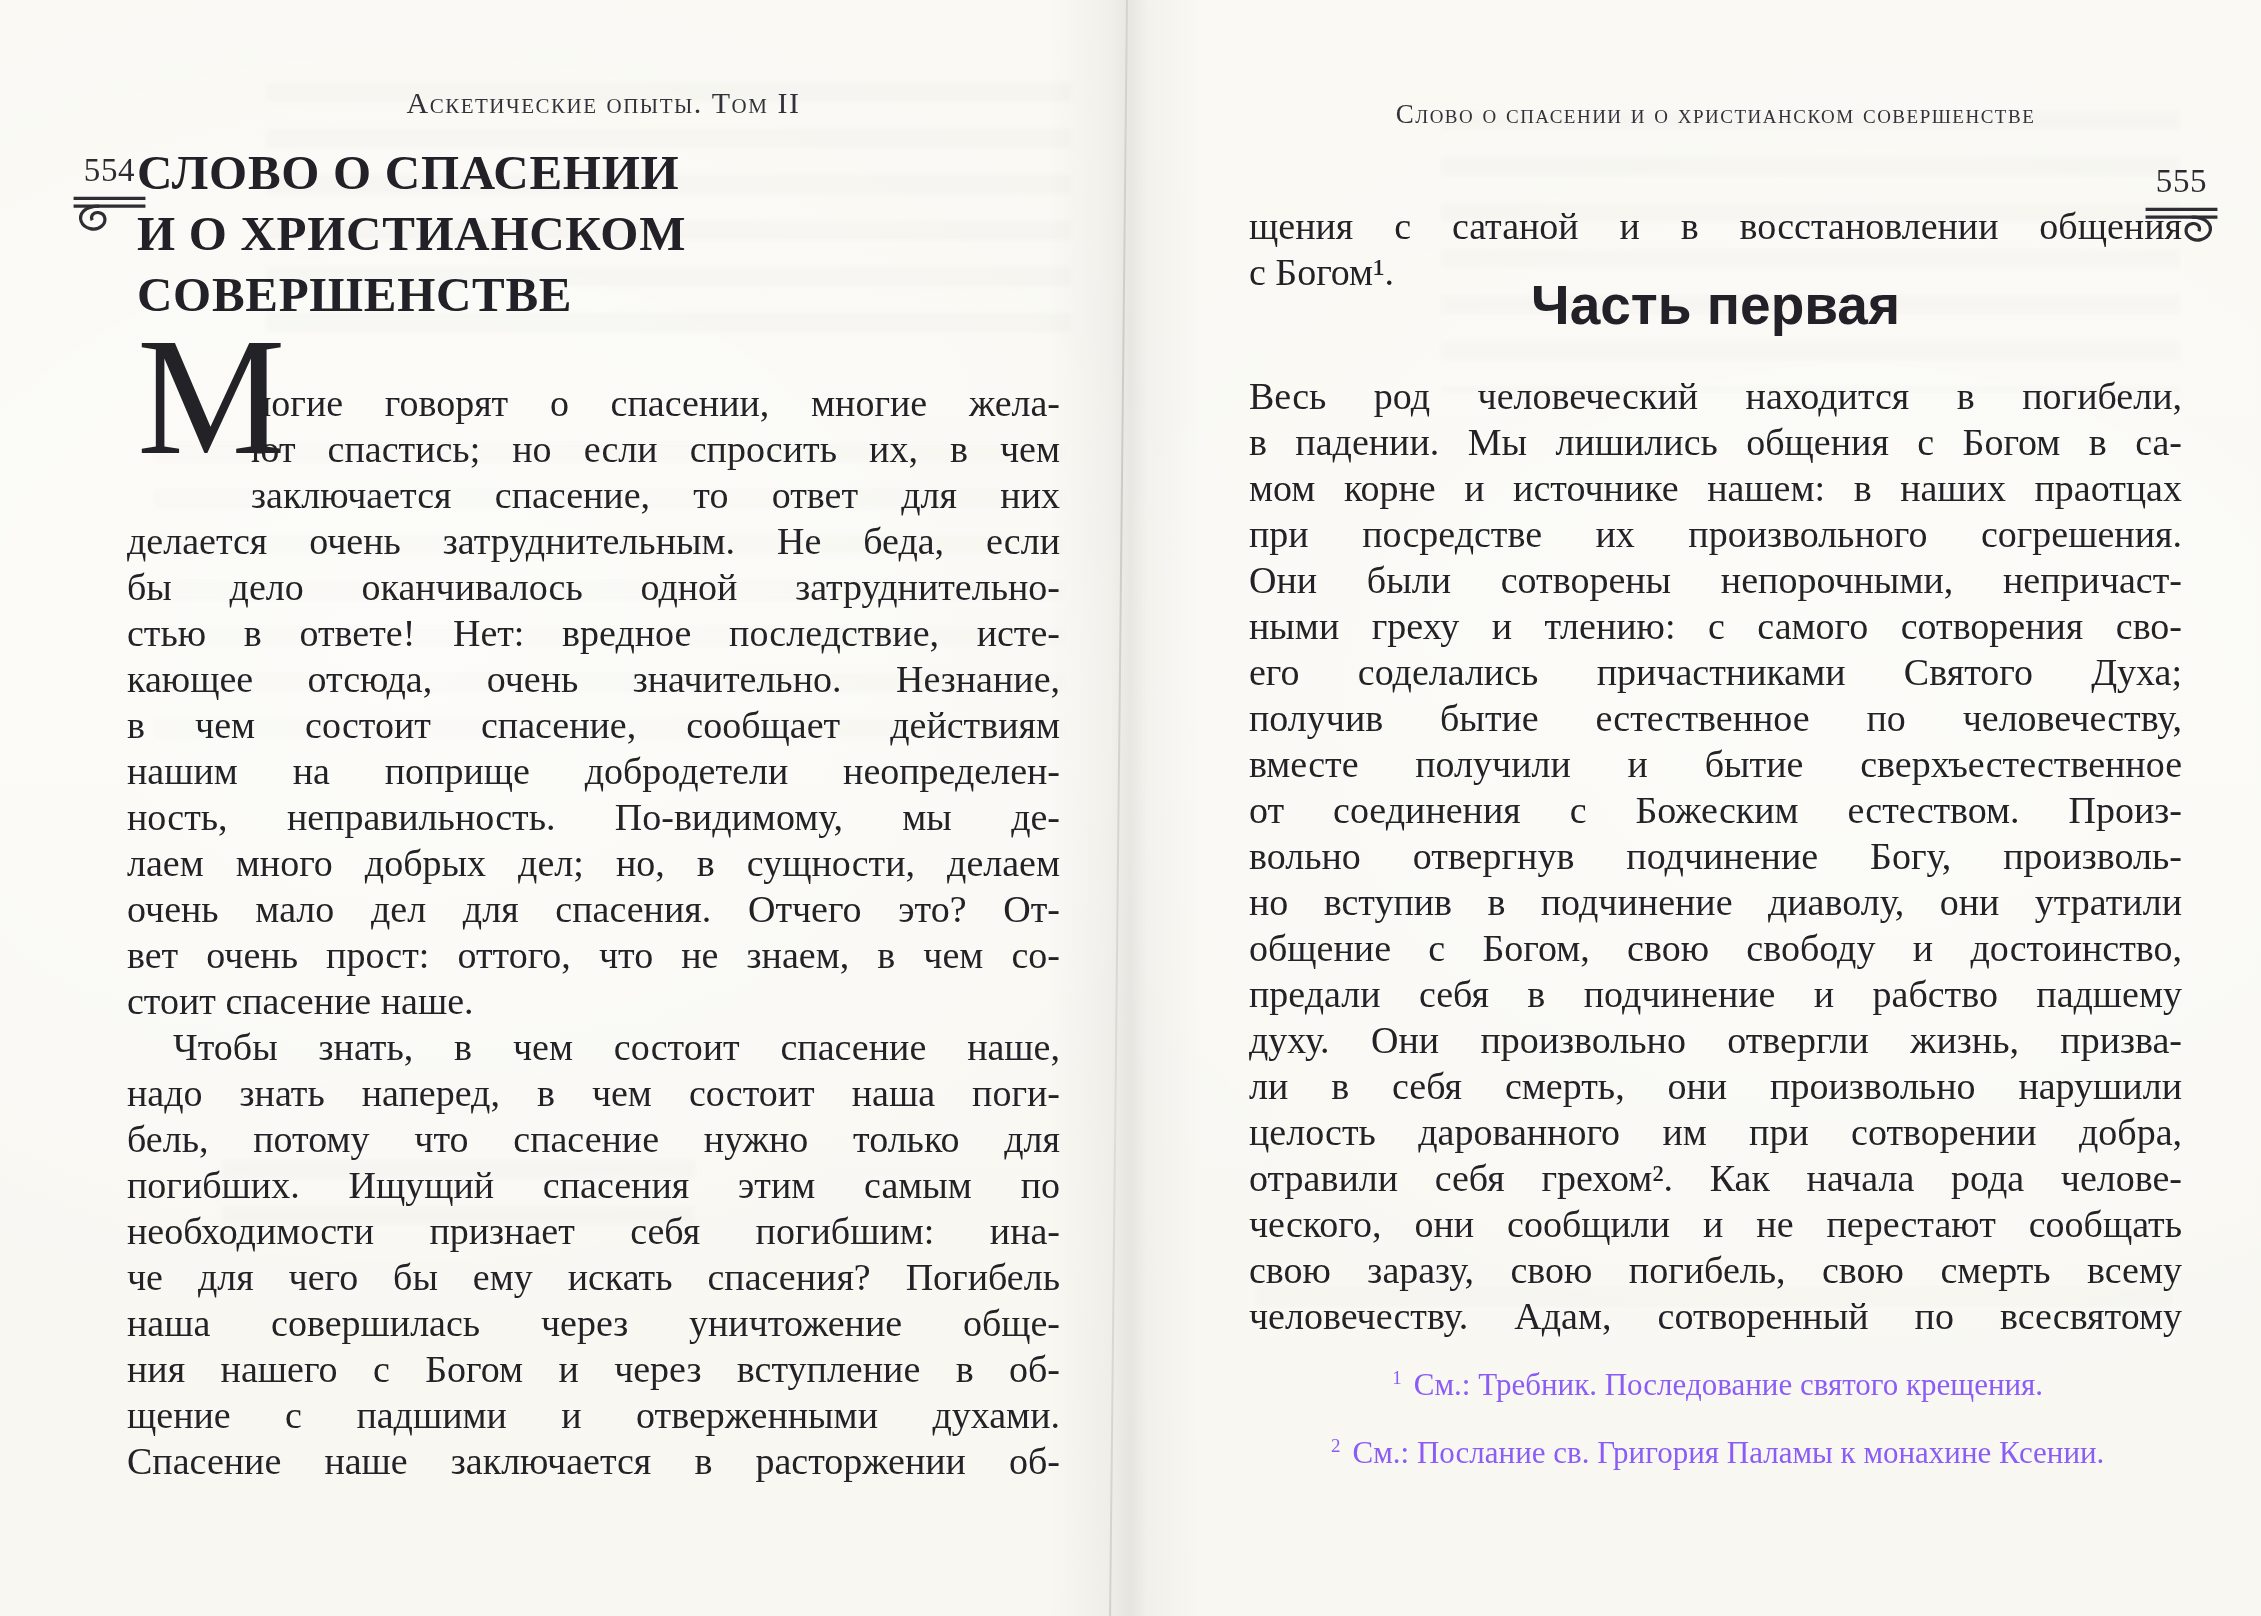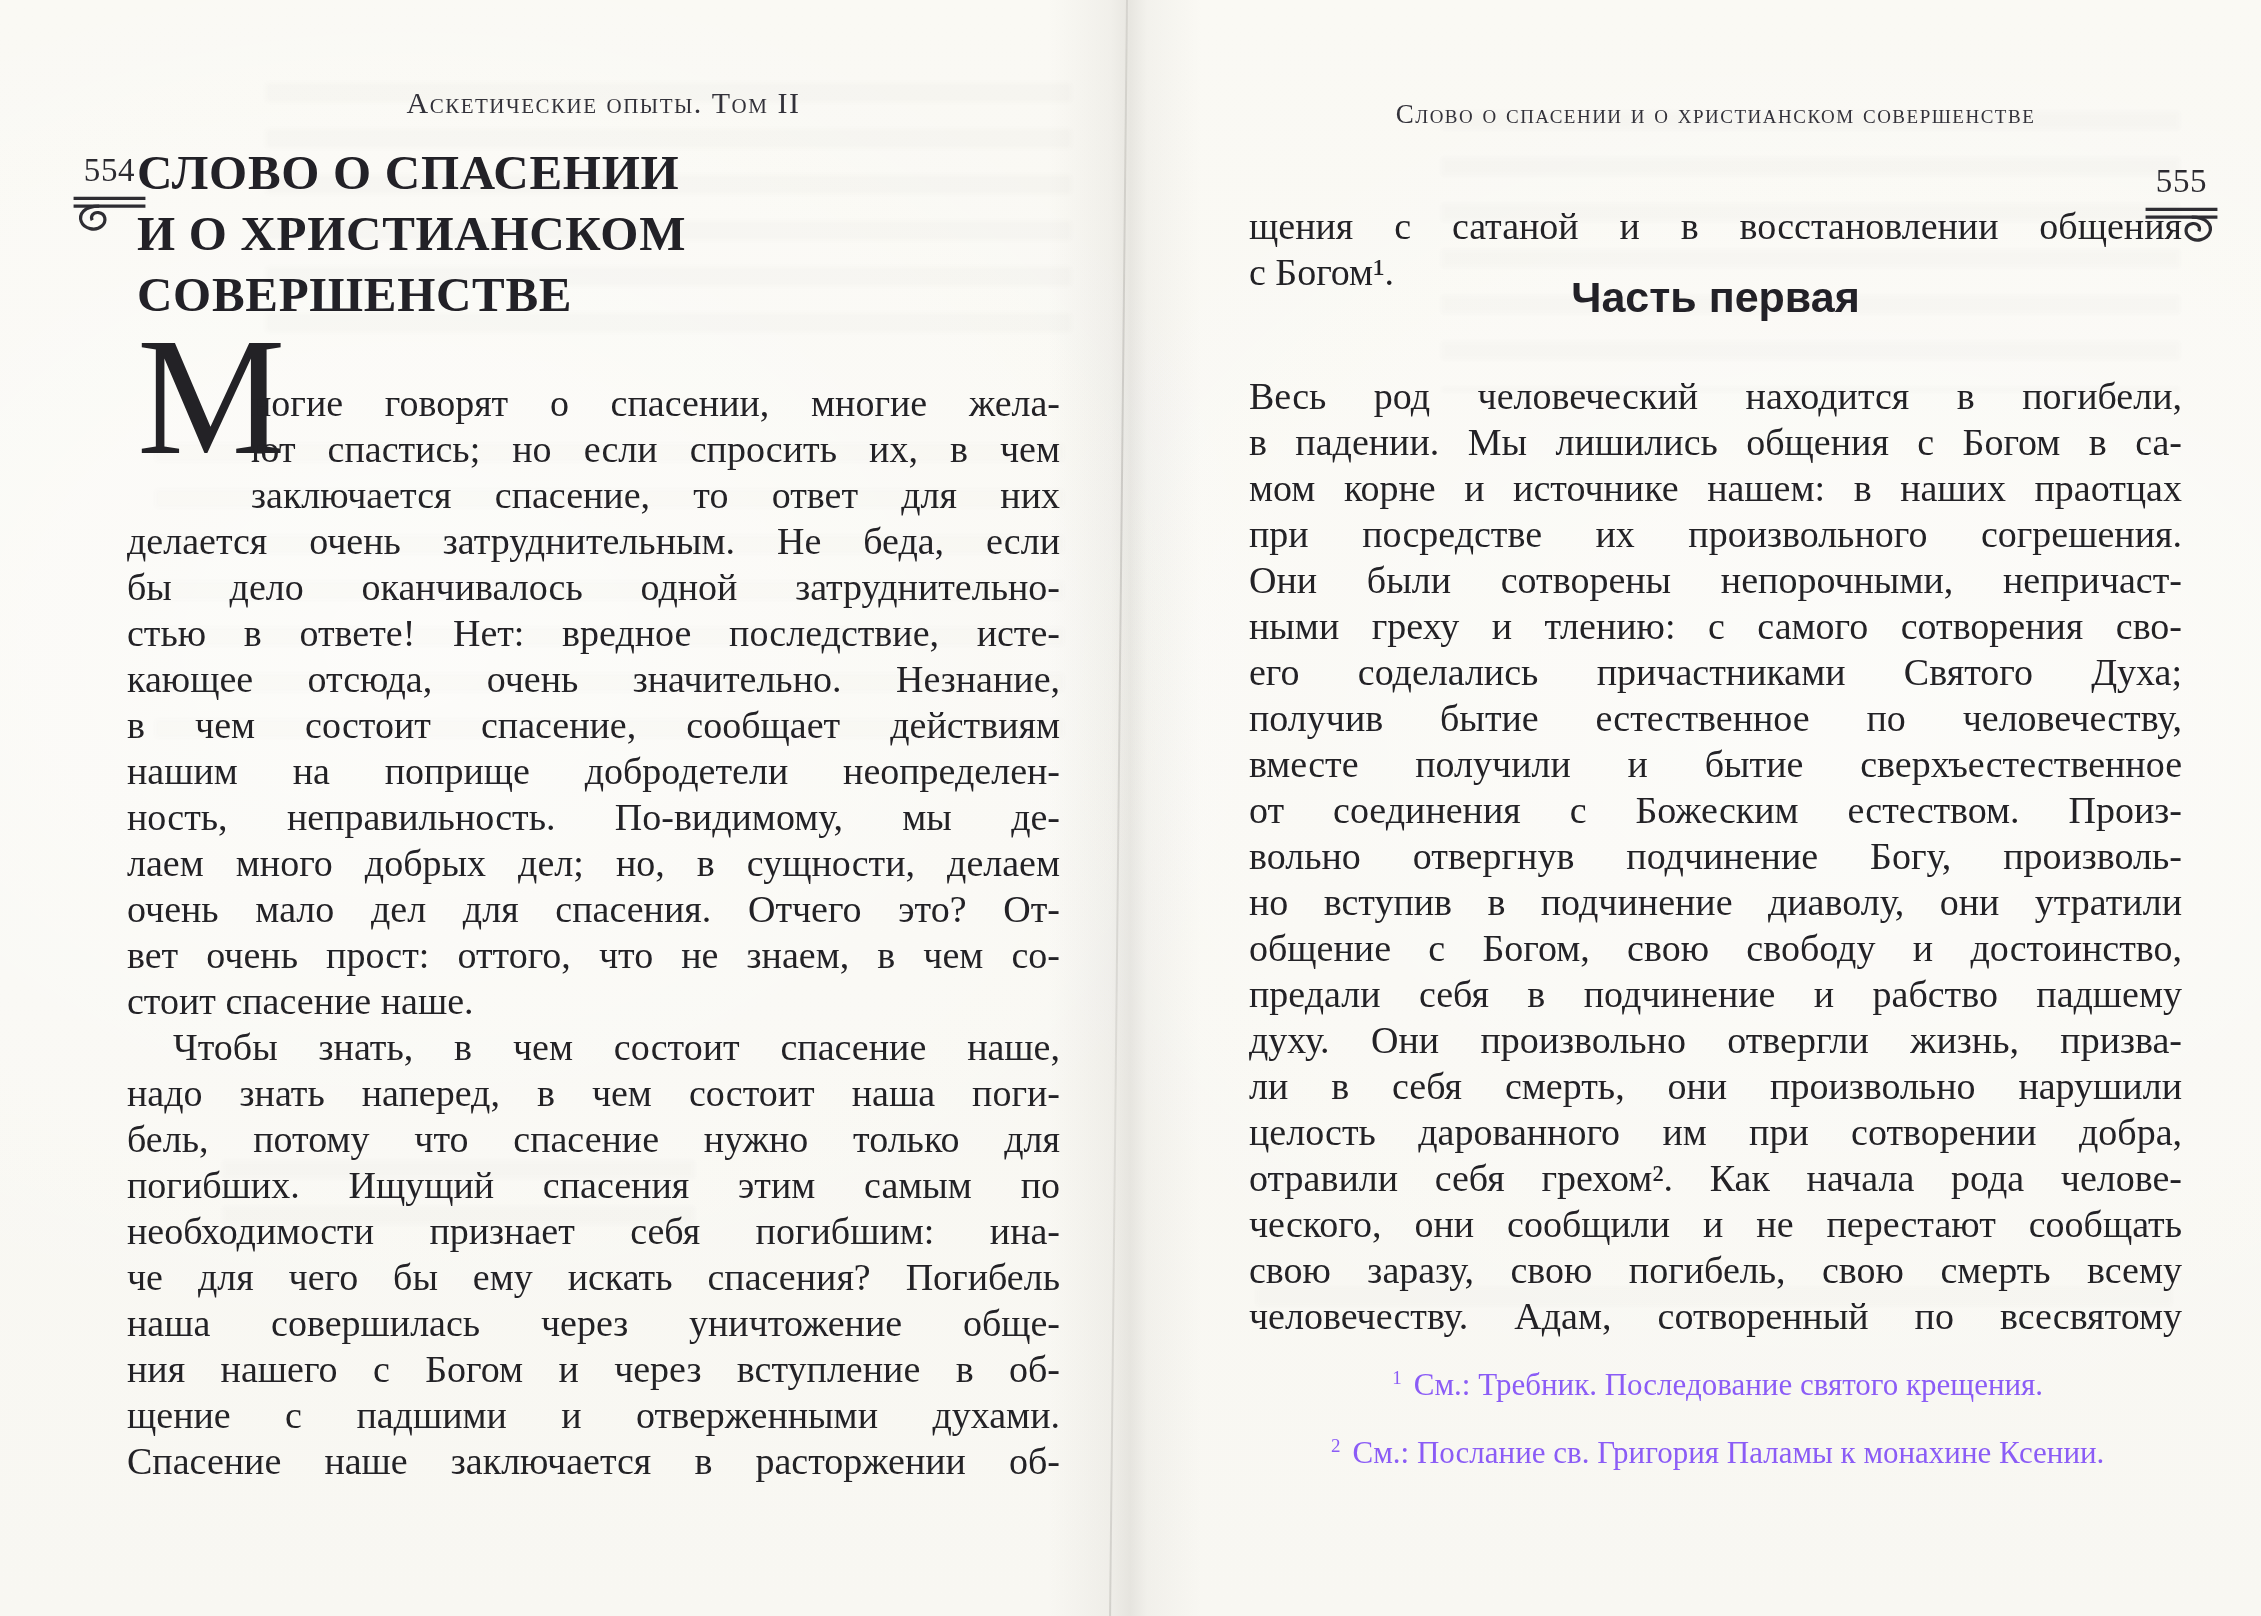--- a/index.html
+++ b/index.html
@@ -49,21 +49,21 @@
   .col-left-body{left:127px;top:341px;}
   .col-right-carry{left:1249px;top:164px;}
   .col-right-body{left:1249px;top:334px;}
   .tline{font-size:38px;line-height:46px;height:46px;overflow:visible;
     text-align:justify;text-align-last:justify;text-justify:inter-word;color:#232226;}
   .tline.inset{margin-left:124px;}
   .tline.endline{text-align-last:left;}
   .tline.indentline{text-indent:46px;}
   
   .section-heading{position:absolute;left:1249px;top:273px;width:933px;text-align:center;
-    font-family:"Liberation Sans","DejaVu Sans",sans-serif;font-weight:700;font-size:43px;color:#222127;}
+    font-family:"Liberation Sans","DejaVu Sans",sans-serif;font-weight:700;font-size:55px;color:#222127;}
   
   .footnotes{position:absolute;left:1249px;top:1335px;width:933px;}
   .footnote{font-size:31px;line-height:37px;margin-bottom:16.3px;color:#8b5cf6;text-align:center;margin-top:24px;}
   .footnote sup{font-size:19px;vertical-align:super;margin-right:12px;margin-left:4.4px;}
 </style>
 </head>
 <body>
 
 <div class="paper-tint"></div>
 <div class="gutter"></div>

